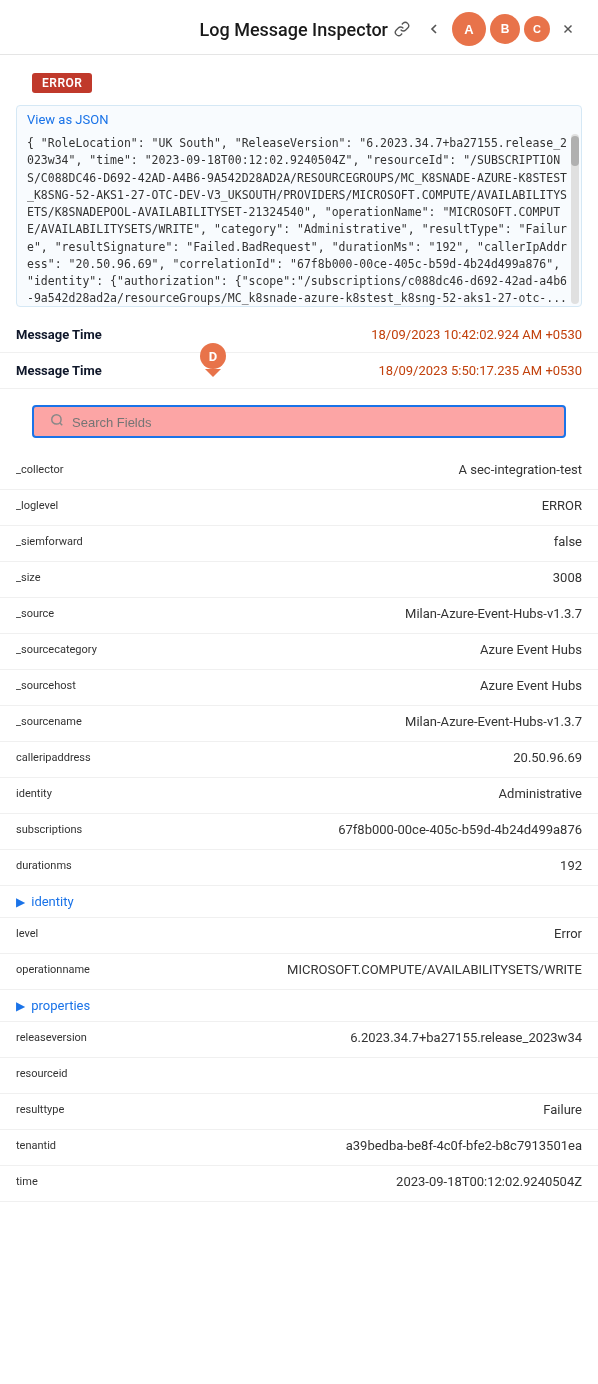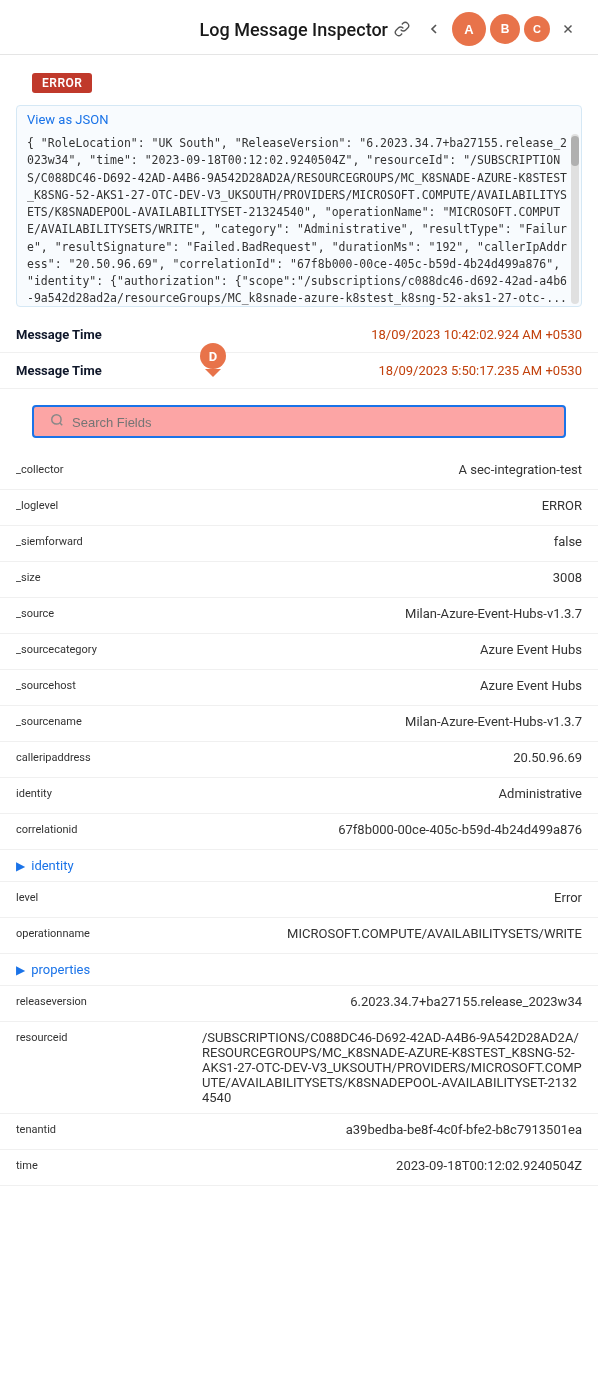--- a/index.html
+++ b/index.html
@@ -306,22 +306,26 @@
     </div>
     <div class="field-row">
       <span class="field-name">calleripaddress</span>
       <span class="field-value">20.50.96.69</span>
     </div>
     <div class="field-row">
       <span class="field-name">identity</span>
       <span class="field-value">Administrative</span>
     </div>
     <div class="field-row">
-      <span class="field-name">correlationid</span>
+      <span class="field-name">subscriptions</span>
       <span class="field-value">67f8b000-00ce-405c-b59d-4b24d499a876</span>
+    </div>
+    <div class="field-row">
+      <span class="field-name">durationms</span>
+      <span class="field-value">192</span>
     </div>
     <div class="expandable-row">
       <span class="expand-arrow">▶</span>
       <span class="expandable-label">identity</span>
     </div>
     <div class="field-row">
       <span class="field-name">level</span>
       <span class="field-value">Error</span>
     </div>
     <div class="field-row">
@@ -331,21 +335,24 @@
     <div class="expandable-row">
       <span class="expand-arrow">▶</span>
       <span class="expandable-label">properties</span>
     </div>
     <div class="field-row">
       <span class="field-name">releaseversion</span>
       <span class="field-value">6.2023.34.7+ba27155.release_2023w34</span>
     </div>
     <div class="field-row">
       <span class="field-name">resourceid</span>
-      <span class="field-value">/SUBSCRIPTIONS/C088DC46-D692-42AD-A4B6-9A542D28AD2A/RESOURCEGROUPS/MC_K8SNADE-AZURE-K8STEST_K8SNG-52-AKS1-27-OTC-DEV-V3_UKSOUTH/PROVIDERS/MICROSOFT.COMPUTE/AVAILABILITYSETS/K8SNADEPOOL-AVAILABILITYSET-21324540</span>
+    </div>
+    <div class="field-row">
+      <span class="field-name">resulttype</span>
+      <span class="field-value">Failure</span>
     </div>
     <div class="field-row">
       <span class="field-name">tenantid</span>
       <span class="field-value">a39bedba-be8f-4c0f-bfe2-b8c7913501ea</span>
     </div>
     <div class="field-row">
       <span class="field-name">time</span>
       <span class="field-value">2023-09-18T00:12:02.9240504Z</span>
     </div>
   </div>

